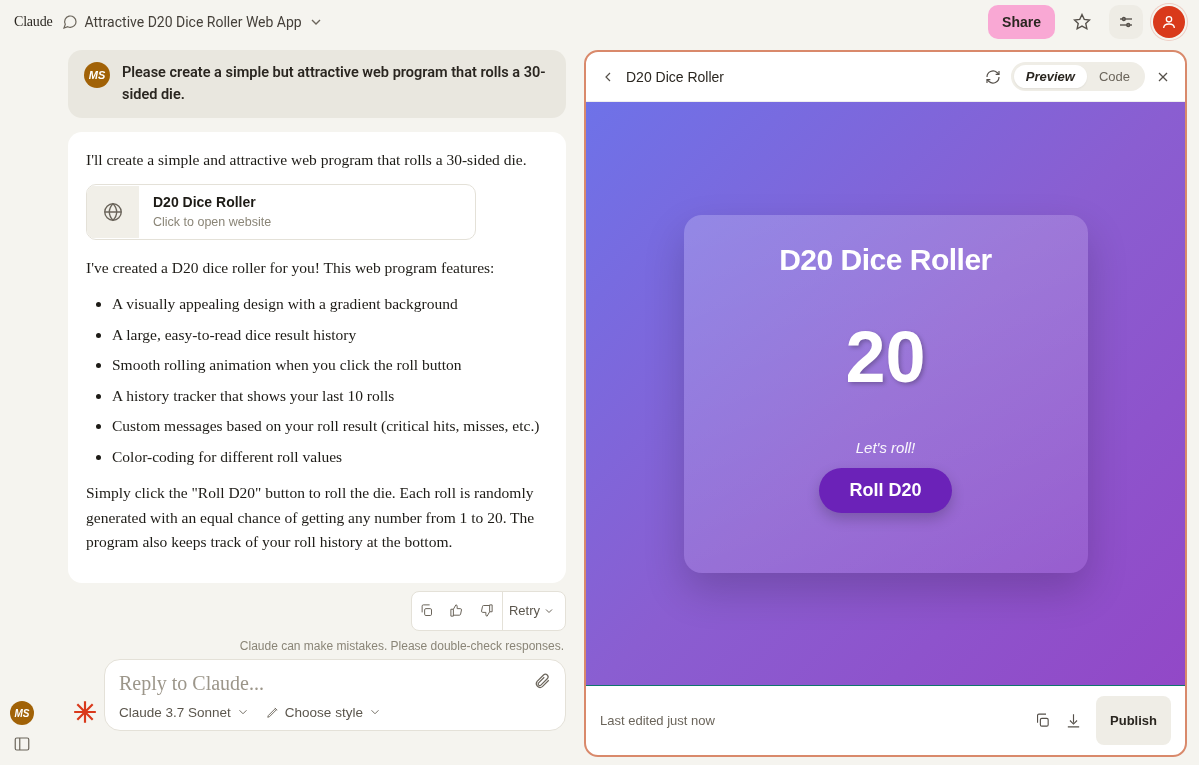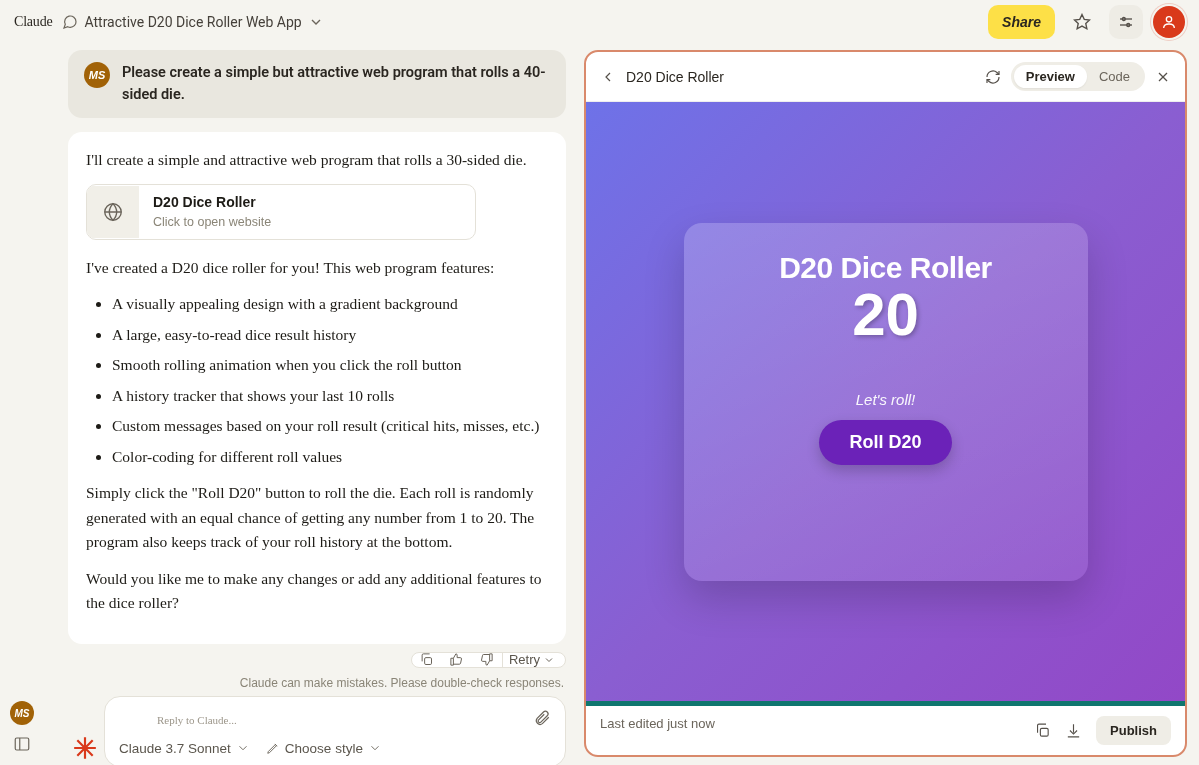--- a/index.html
+++ b/index.html
@@ -33,26 +33,25 @@
     font-size: 14px;
     color: #45403a;
   }
   .chat-title-wrap svg { width: 16px; height: 16px; }
   .spacer { flex: 1; }
   .hbtn {
     height: 34px;
     padding: 0 14px;
     border-radius: 10px;
     border: none;
-    background: #fde047;
+    background: #f9a8d4;
     font-size: 14px;
     font-weight: 600;
     color: #2a2620;
     cursor: pointer;
-    font-style: italic;
   }
   .hicon {
     width: 34px; height: 34px;
     display:flex;align-items:center;justify-content:center;
     border-radius: 10px;
     cursor: pointer;
   }
   .hicon.bg { background:#eeece5; }
   .avatar {
     width: 32px; height: 32px; border-radius: 50%;
@@ -132,21 +131,21 @@
   .artifact-title { font-size:14px; font-weight:700; font-family:-apple-system,sans-serif; }
   .artifact-sub { font-size:12.5px; color:#8a8577; font-family:-apple-system,sans-serif; }
 
   .msg-actions {
     display:flex; justify-content:flex-end; align-items:center; gap:2px;
     margin-bottom: 4px;
   }
   .ma-grp {
     display:flex;align-items:center;
     border:1px solid #e4e1d8;border-radius:8px;background:#fff;
-    height:16px;
+    height:40px;
   }
   .ma-btn {
     width:30px;height:28px;display:flex;align-items:center;justify-content:center;
     cursor:pointer;
   }
   .ma-btn svg{width:15px;height:15px;stroke:#6b655b;fill:none;stroke-width:1.6;}
   .retry {
     font-size:13px;color:#5b564d;padding:0 10px 0 6px;
     display:flex;align-items:center;gap:3px;cursor:pointer;
     font-family:-apple-system,sans-serif;
@@ -156,22 +155,22 @@
   .asterisk { color:#d9391b; font-size:24px; margin-left: 4px; }
   .asterisk svg{width:26px;height:26px;stroke:#d9391b;fill:#d9391b;}
 
   .disclaimer { font-size:12px;color:#8a8577;text-align:right;margin:4px 2px 6px 0;font-family:-apple-system,sans-serif; }
 
   .composer {
     background:#fff;border:1px solid #e4e1d8;border-radius:16px;
     padding: 12px 14px 10px 14px;
   }
   .composer input {
-    border:none;outline:none;width:100%;font-size:11px;
-    font-family: ui-serif, Georgia, serif; color:#2a2620;margin-left:38px;
+    border:none;outline:none;width:100%;font-size:20px;
+    font-family: ui-serif, Georgia, serif; color:#2a2620;
   }
   .composer input::placeholder { color:#9c968a; }
   .composer-row { display:flex;align-items:center;justify-content:space-between;margin-top:10px;}
   .composer-ctrls { display:flex;gap:16px;align-items:center;font-size:13.5px;color:#5b564d;font-family:-apple-system,sans-serif;}
   .composer-ctrls .ctrl { display:flex;align-items:center;gap:5px;cursor:pointer; }
   .composer-ctrls svg{width:14px;height:14px;stroke:#6b655b;fill:none;stroke-width:1.6;}
   .attach svg{width:18px;height:18px;stroke:#6b655b;fill:none;stroke-width:1.6;cursor:pointer;}
 
   
   .panel {
@@ -187,55 +186,55 @@
     padding: 10px 14px;
     border-bottom:1px solid #eee;
   }
   .panel-hdr svg.nav{width:16px;height:16px;stroke:#55504a;fill:none;stroke-width:1.8;cursor:pointer;}
   .panel-title { font-size:14px;font-family:-apple-system,sans-serif;color:#2a2620;flex:1; }
   .seg {
     display:flex;background:#efede6;border-radius:999px;padding:3px;
     font-family:-apple-system,sans-serif;font-size:13px;
   }
   .seg span { padding:4px 12px;border-radius:999px;cursor:pointer;color:#6b655b;font-weight:500; }
-  .seg span.active { background:#fff;color:#2a2620;box-shadow:0 1px 2px rgba(0,0,0,.06); font-weight:600; }
+  .seg span.active { background:#fff;color:#2a2620;box-shadow:0 1px 2px rgba(0,0,0,.06); font-weight:600;font-style:italic; }
   .close-x{width:16px;height:16px;stroke:#55504a;stroke-width:1.8;fill:none;cursor:pointer;}
 
   .preview {
     flex:1;
     background: linear-gradient(135deg, #6e72e8 0%, #8a5ed1 50%, #9248c7 100%);
     display:flex;align-items:center;justify-content:center;
   }
   .card {
     width: 404px; height: 358px;
     border-radius: 18px;
     background: linear-gradient(160deg, rgba(255,255,255,.20), rgba(255,255,255,.08));
     box-shadow: 0 18px 40px rgba(0,0,0,.18);
     display:flex;flex-direction:column;align-items:center;
     padding: 28px 20px 34px 20px;
     font-family:-apple-system,sans-serif;color:#fff;text-align:center;
   }
   .card h1 { font-size:30px;font-weight:800;letter-spacing:-.5px; }
-  .big { font-size:60px;font-weight:800;line-height:1;text-shadow:2px 2px 4px rgba(0,0,0,.25);}
+  .big { font-size:72px;font-weight:800;margin-top:44px;line-height:1;text-shadow:2px 2px 4px rgba(0,0,0,.25);}
   .tag { font-style:italic;font-size:15px;margin-top:46px;opacity:.95; }
   .rollbtn {
     margin-top:12px;background:#6b22b8;color:#fff;border:none;
     padding:12px 30px;border-radius:999px;font-size:18px;font-weight:700;
     cursor:pointer;box-shadow:0 6px 14px rgba(0,0,0,.2);
   }
 
   .panel-ftr {
-    display:flex;align-items:flex-start;justify-content:space-between;
-    padding:10px 14px;border-top:5px solid #0f766e;
+    display:flex;align-items:center;justify-content:space-between;
+    padding:10px 14px;border-top:1px solid #0f766e;
     font-family:-apple-system,sans-serif;font-size:13px;color:#6b655b;
   }
   .ftr-r { display:flex;align-items:center;gap:14px; }
   .ftr-r svg{width:17px;height:17px;stroke:#55504a;fill:none;stroke-width:1.6;cursor:pointer;}
   .publish {
-    background:#efede6;border:none;border-radius:8px;padding:7px 14px;
+    background:#efede6;border:none;border-radius:8px;padding:17px 14px;
     font-size:13px;font-weight:600;color:#2a2620;cursor:pointer;
   }
 
   
   .bl {
     position:absolute;left:10px;bottom:12px;
     display:flex;flex-direction:column;gap:10px;align-items:center;
   }
   .bl .user-badge { width:24px;height:24px;font-size:10px; }
   .bl svg{width:18px;height:18px;stroke:#6b655b;fill:none;stroke-width:1.6;cursor:pointer;}
@@ -275,21 +274,21 @@
         <path d="M4 21c0-4 4-6 8-6s8 2 8 6"></path>
       </svg>
   </div>
 </div>
 
 <div class="main">
   <div class="col-left">
 
     <div class="user-msg">
       <div class="user-badge">MS</div>
-      <div class="user-text sans">Please create a simple but attractive web program that rolls a 40-sided die.</div>
+      <div class="user-text sans">Please create a simple but attractive web program that rolls a 30-sided die.</div>
     </div>
 
     <div class="asst-msg">
       <p>I'll create a simple and attractive web program that rolls a 30-sided die.</p>
 
       <div class="artifact-card">
         <div class="artifact-icon">
           <svg viewBox="0 0 24 24">
               <circle cx="12" cy="12" r="9"></circle>
               <path d="M3 12h18"></path>
@@ -305,21 +304,20 @@
       <p>I've created a D20 dice roller for you! This web program features:</p>
       <ul>
         <li>A visually appealing design with a gradient background</li>
         <li>A large, easy-to-read dice result history</li>
         <li>Smooth rolling animation when you click the roll button</li>
         <li>A history tracker that shows your last 10 rolls</li>
         <li>Custom messages based on your roll result (critical hits, misses, etc.)</li>
         <li>Color-coding for different roll values</li>
       </ul>
       <p>Simply click the "Roll D20" button to roll the die. Each roll is randomly generated with an equal chance of getting any number from 1 to 20. The program also keeps track of your roll history at the bottom.</p>
-      <p>Would you like me to make any changes or add any additional features to the dice roller?</p>
     </div>
 
     <div class="msg-actions sans">
       <div class="ma-grp">
         <div class="ma-btn">
             <svg viewBox="0 0 24 24">
               <rect x="9" y="9" width="11" height="11" rx="2"></rect>
               <path d="M5 15V5a2 2 0 0 1 2-2h10"></path>
             </svg>
           </div>

